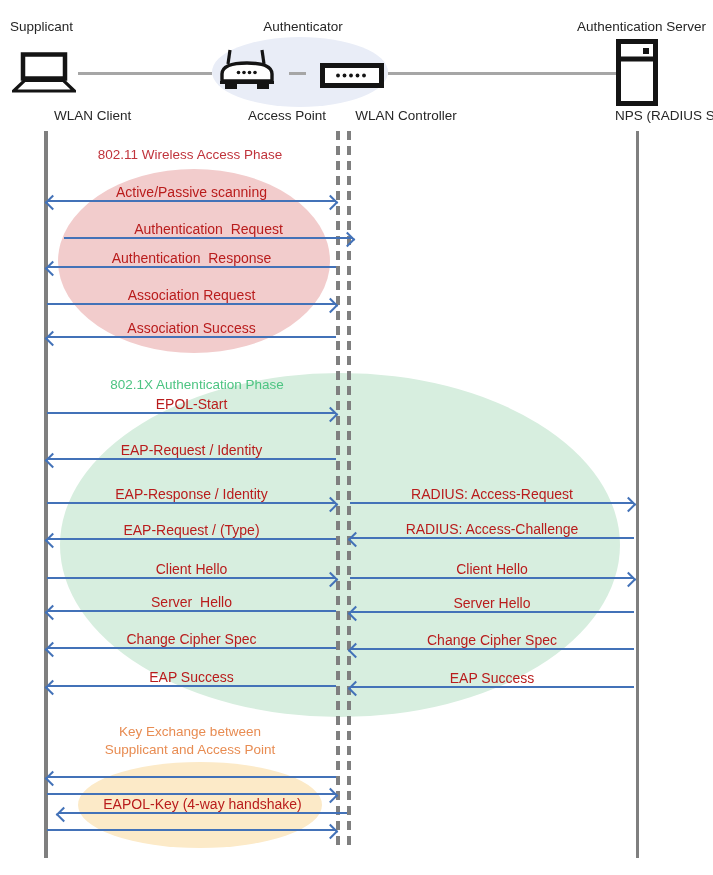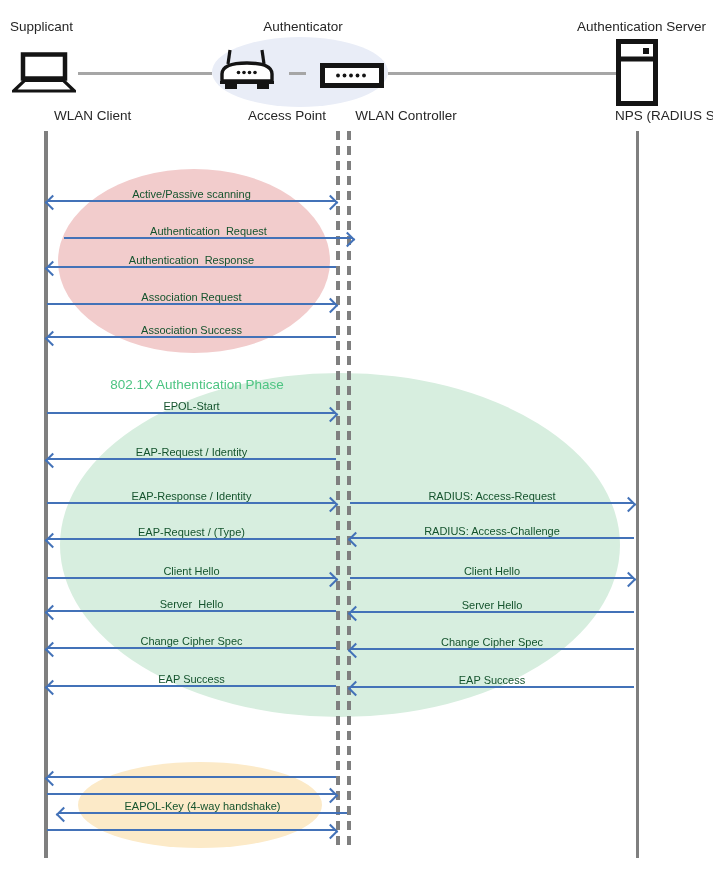--- a/index.html
+++ b/index.html
@@ -42,21 +42,21 @@
   .pe-key{left:78px;top:762px;width:244px;height:86px;}
   
   .phase-title{position:absolute;font-size:13.5px;text-align:center;white-space:nowrap;z-index:2;}
   .pt-80211{left:60px;width:260px;top:147px;}
   .pt-8021x{left:62px;width:270px;top:377px;}
   .pt-key{left:75px;width:230px;top:723px;line-height:18px;}
   
   .msg{position:absolute;height:2px;z-index:2;}
   .msg-line{position:absolute;left:0;right:0;top:0;height:2px;background:var(--arrow,#4372B8);}
   .msg-label{position:absolute;left:0;right:0;bottom:2px;text-align:center;
-    font-size:11px;color:#14532d;white-space:pre;}
+    font-size:14px;color:#b91c1c;white-space:pre;}
   .head{position:absolute;width:9px;height:9px;top:-3.5px;
     border-left:2.2px solid var(--arrow,#4372B8);border-bottom:2.2px solid var(--arrow,#4372B8);}
   .head-l{left:0;transform:rotate(45deg);}
   .head-r{right:0;transform:rotate(225deg);}
 </style>
 </head>
 <body>
 
 <div class="canvas">
 
@@ -110,21 +110,26 @@
   <div class="device-label dev-client">WLAN Client</div>
   <div class="device-label dev-ap">Access Point</div>
   <div class="device-label dev-wlc">WLAN Controller</div>
   <div class="device-label dev-nps">NPS (RADIUS Server)</div>
 
   <div class="lifeline ll-left"></div>
   <div class="ll-dash ll-dash-a"></div>
   <div class="ll-dash ll-dash-b"></div>
   <div class="lifeline ll-right"></div>
 
+  <div class="phase-title pt-80211" style="color: rgb(192, 52, 60);">802.11 Wireless Access Phase</div>
   <div class="phase-title pt-8021x" style="color: rgb(77, 196, 130);">802.1X Authentication Phase</div>
+  <div class="phase-title pt-key" style="color: rgb(232, 140, 82);">
+    <div>Key Exchange between</div>
+    <div>Supplicant and Access Point</div>
+  </div>
 
   <div id="messages">
       <div class="msg" style="left: 47px; top: 200px; width: 289px;">
         <div class="msg-label">Active/Passive scanning</div>
         <div class="msg-line"></div>
         <span class="head head-l"></span>
         <span class="head head-r"></span>
       </div>
       <div class="msg" style="left: 64px; top: 237px; width: 289px;">
         <div class="msg-label">Authentication  Request</div>

